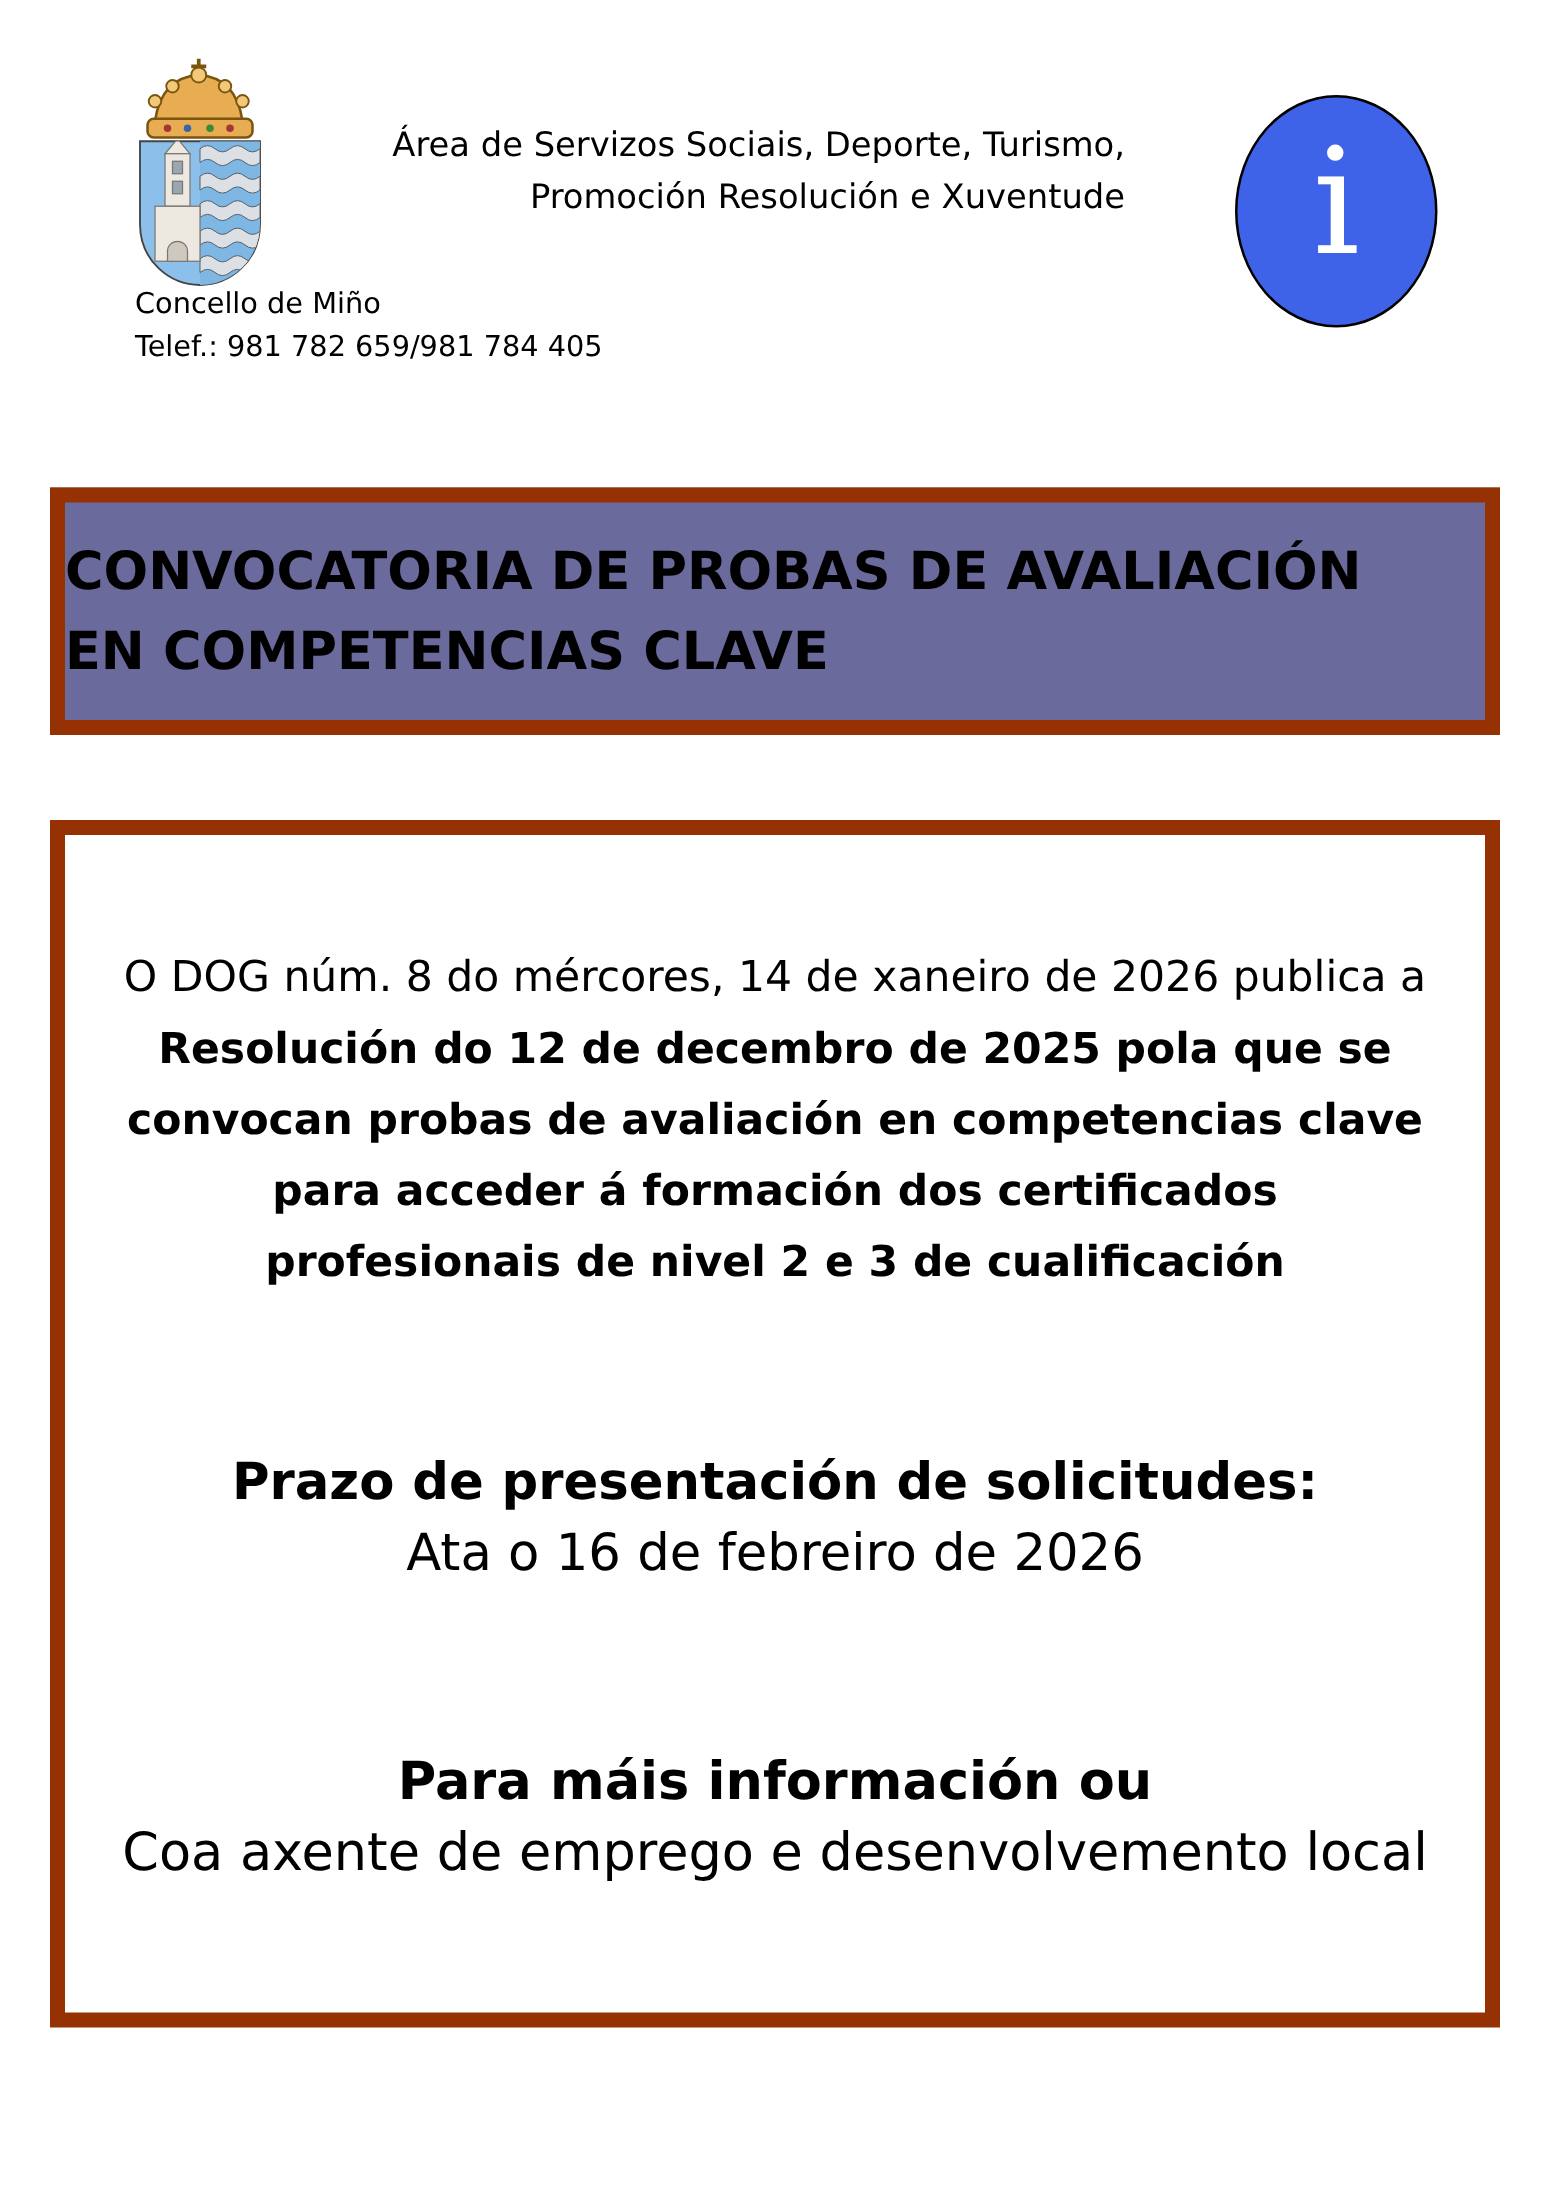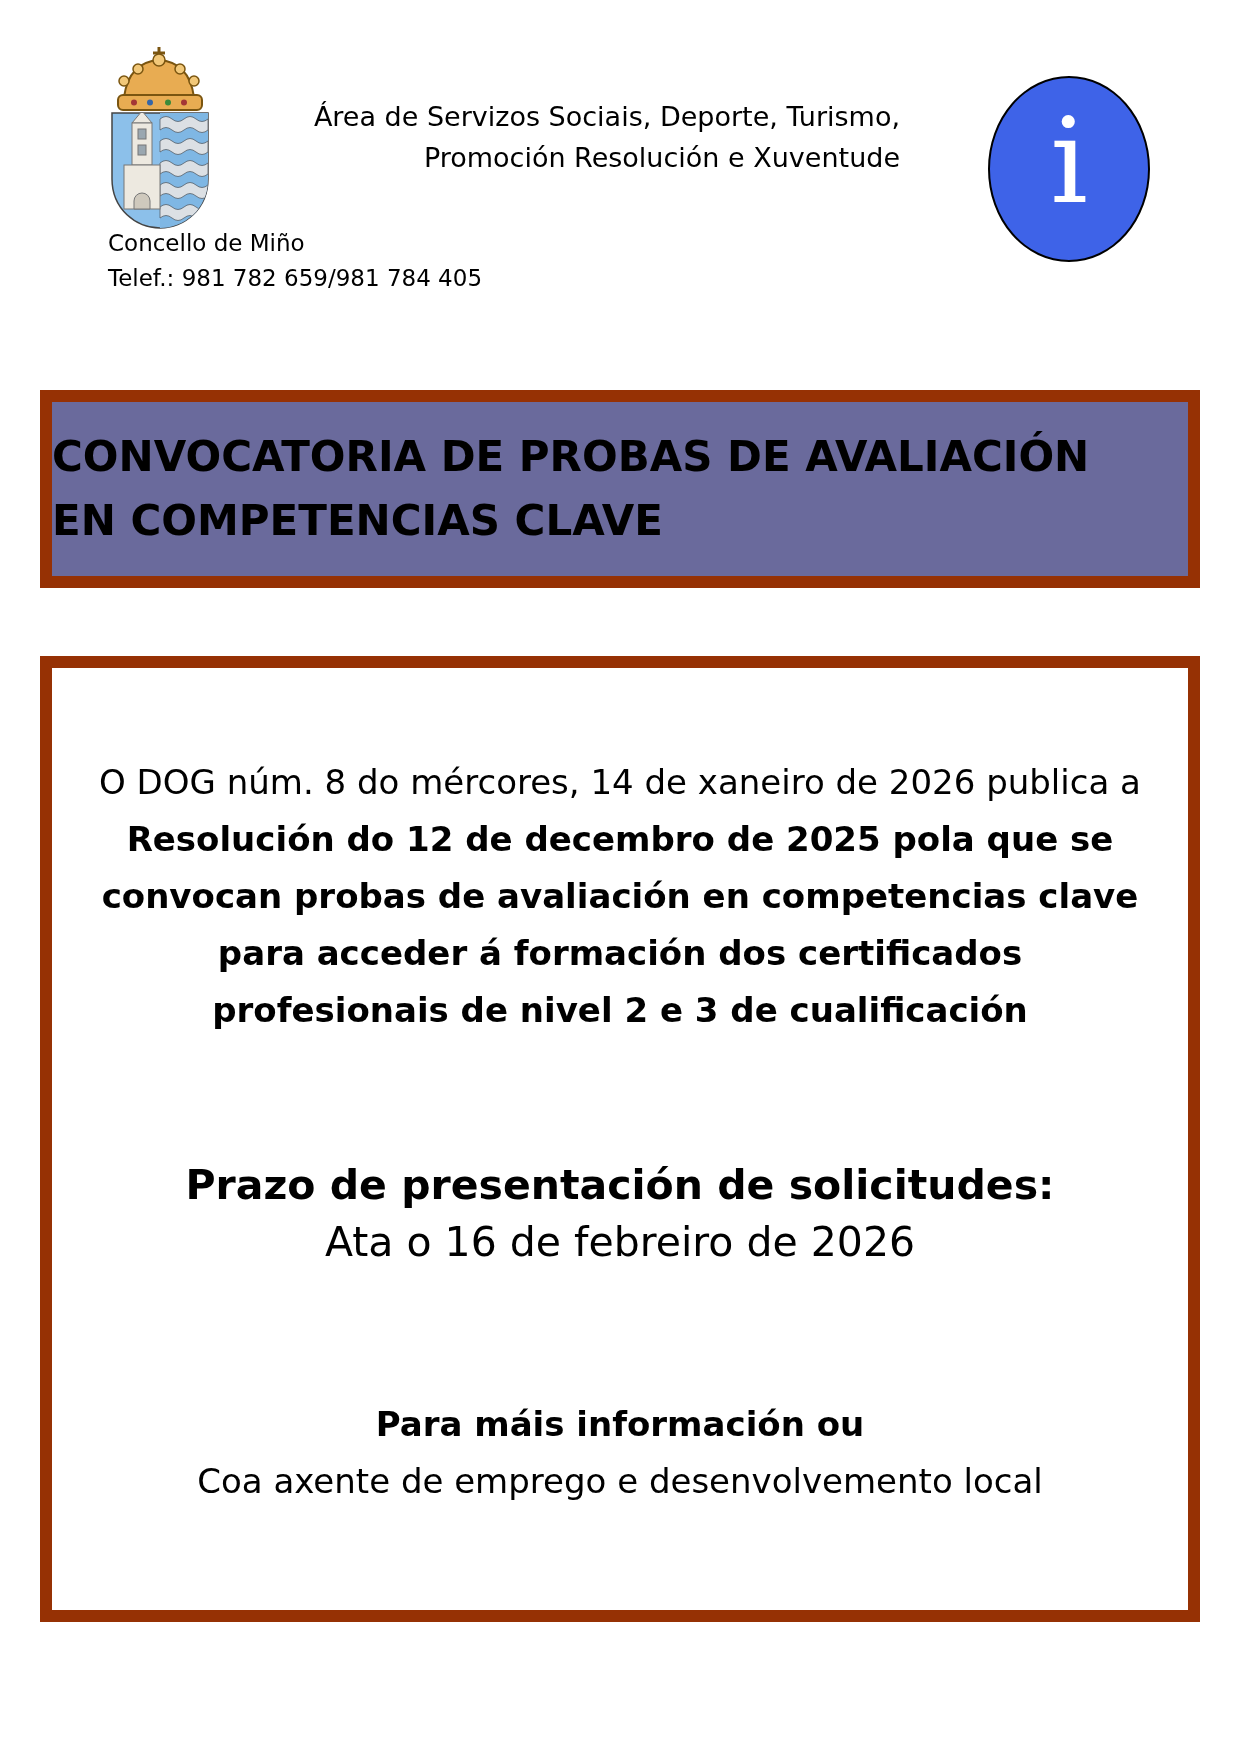--- a/index.html
+++ b/index.html
@@ -50,21 +50,21 @@
   .main-box{
     box-sizing:border-box;
     position:absolute;left:40px;top:656px;width:1160px;height:966px;
     background:#ffffff;border:12px solid #963104;
     text-align:center;
     padding:86px 44px 0 44px;
   }
   .announcement{font-size:34px;line-height:57px;margin:0;}
   .bold{font-weight:bold;}
   .deadline{margin-top:118px;font-size:41px;line-height:57px;}
-  .more-info{margin-top:125px;font-size:34px;line-height:57px;}
+  .more-info{margin-top:125px;font-size:42px;line-height:57px;}
 </style>
 </head>
 <body>
 
 <div class="page">
 
   <svg class="coat" viewBox="0 0 125 188">
     <g>
       <path d="M61 2 v14" stroke="#7A5510" stroke-width="3" fill="none"></path>
       <path d="M55 8 h12" stroke="#7A5510" stroke-width="3" fill="none"></path>

